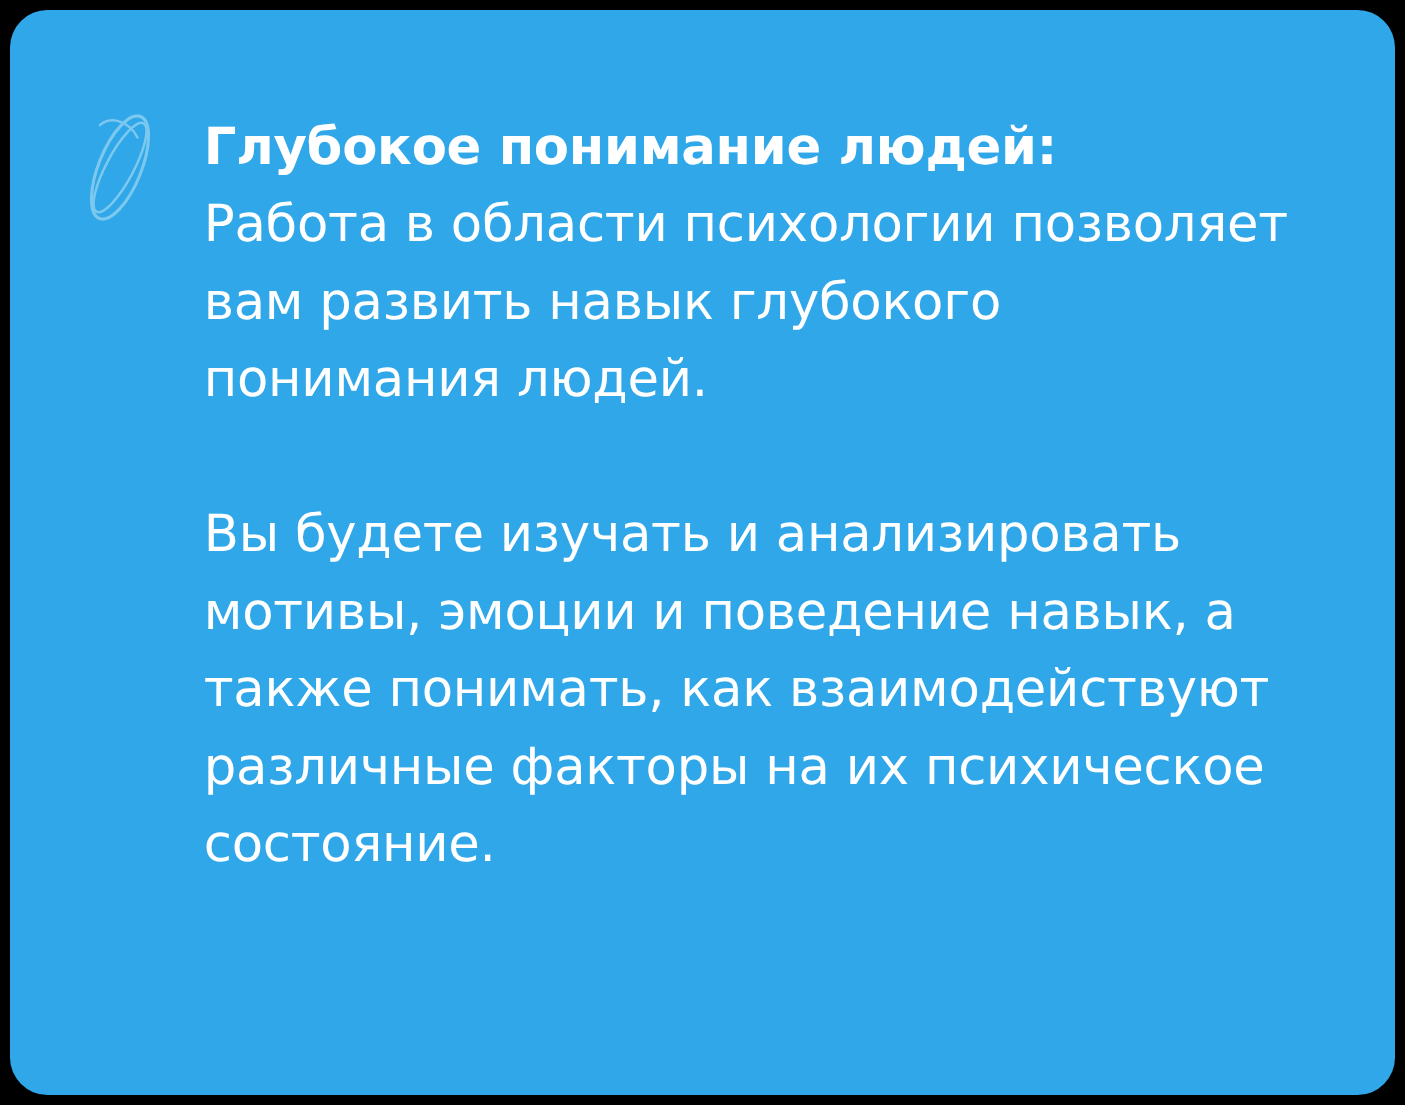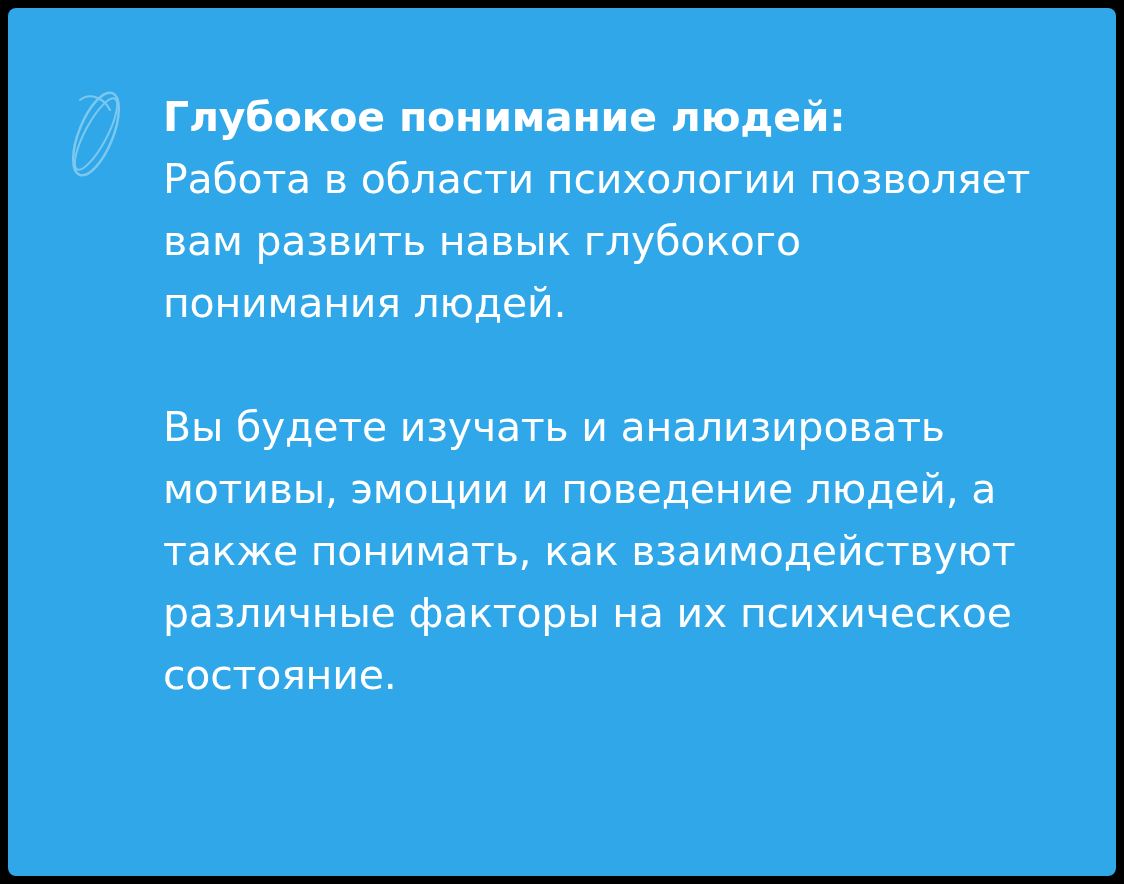--- a/index.html
+++ b/index.html
@@ -13,21 +13,21 @@
     overflow: hidden;
     font-family: "DejaVu Sans", sans-serif;
   }
   .card {
     position: absolute;
     left: 8px;
     top: 8px;
     width: 1108px;
     height: 868px;
     background: #2fa7e8;
-    border-radius: 8px;
+    border-radius: 30px;
     box-sizing: border-box;
     overflow: hidden;
   }
   .marker {
     position: absolute;
     left: 52px;
     top: 76px;
     width: 72px;
     height: 100px;
     pointer-events: none;
@@ -63,16 +63,16 @@
   <div class="marker">
     <svg width="72" height="100" viewBox="0 0 72 100" fill="none" xmlns="http://www.w3.org/2000/svg">
       <ellipse cx="36" cy="50" rx="17" ry="44" transform="rotate(22 36 50)" stroke="#7cc8ef" stroke-width="2.5" fill="none"></ellipse>
       <ellipse cx="36" cy="50" rx="11" ry="40" transform="rotate(28 36 50)" stroke="#7cc8ef" stroke-width="2" fill="none"></ellipse>
       <path d="M20 16 C 30 8, 44 14, 50 26" stroke="#7cc8ef" stroke-width="2" fill="none" stroke-linecap="round"></path>
     </svg>
   </div>
 
   <div class="content">
     <p class="para first"><span class="lead">Глубокое понимание людей:</span><span>Работа в области психологии позволяет вам развить навык глубокого понимания людей.</span></p>
-    <p class="para second">Вы будете изучать и анализировать мотивы, эмоции и поведение людей, а также понимать, как взаимодействуют различные факторы на их психическое состояние.</p>
+    <p class="para second">Вы будете изучать и анализировать мотивы, эмоции и поведение навык, а также понимать, как взаимодействуют различные факторы на их психическое состояние.</p>
   </div>
 
 </div>
 
 </body></html>

